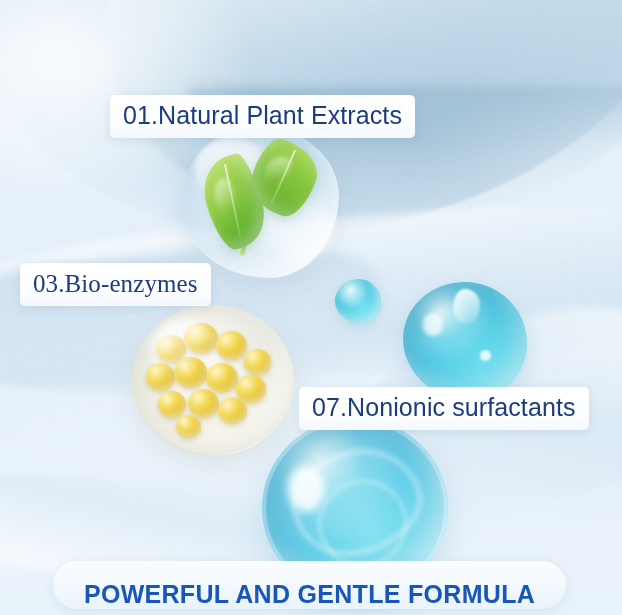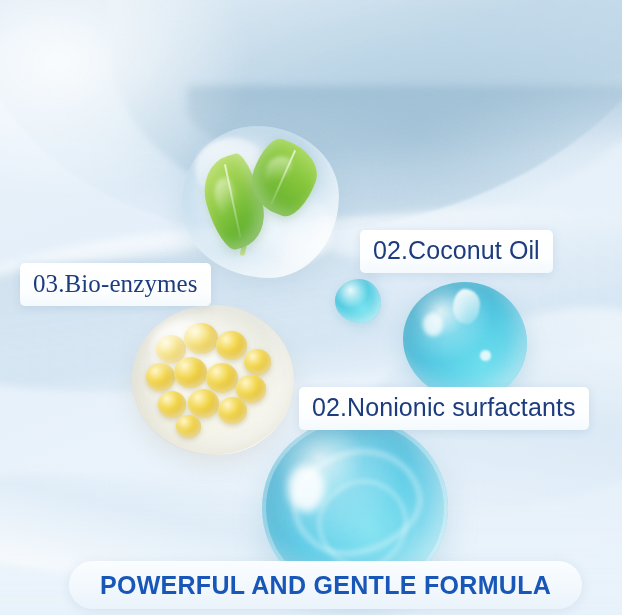--- a/index.html
+++ b/index.html
@@ -242,24 +242,24 @@
     white-space:nowrap;
     box-shadow:0 2px 10px rgba(120,155,185,.22);
   }
   #label-01{ left:110px; top:95px; }
   #label-02{ left:360px; top:230px; }
   #label-03{ left:20px;  top:263px;font-family:Liberation Serif, serif; }
   #label-04{ left:299px; top:387px; }
 
   
   #banner{
-    position:absolute; left:69px; top:561px; width:513px; height:48px;
+    position:absolute; left:53px; top:561px; width:513px; height:48px;
     background:linear-gradient(180deg,#fbfdff 0%,#f2f8fd 55%,#eaf3fb 100%);
     border-radius:26px;
-    display:flex; align-items:center; justify-content:center;
+    display:flex; align-items:flex-end; justify-content:center;
     box-shadow:0 2px 12px rgba(130,165,195,.20);
   }
   #banner-text{
     color:#1857b8;
     font-size:25px;
     font-weight:bold;
     letter-spacing:.3px;
     white-space:nowrap;
   }
 </style>
@@ -318,21 +318,21 @@
     <div class="oil-hi"></div>
   </div>
 
   <div class="bubble" id="bubble-blue">
     <div class="swirl-a"></div>
     <div class="swirl-b"></div>
     <div class="hl"></div>
     <div class="rim"></div>
   </div>
 
-  <div class="label" id="label-02">02.Coconut Oil</div>
+  <div class="label" id="label-01">01.Natural Plant Extracts</div>
   <div class="label" id="label-03">03.Bio-enzymes</div>
-  <div class="label" id="label-04">02.Nonionic surfactants</div>
+  <div class="label" id="label-04">07.Nonionic surfactants</div>
 
   <div id="banner">
     <span id="banner-text">POWERFUL AND GENTLE FORMULA</span>
   </div>
 
 </div>
 
 </body></html>

